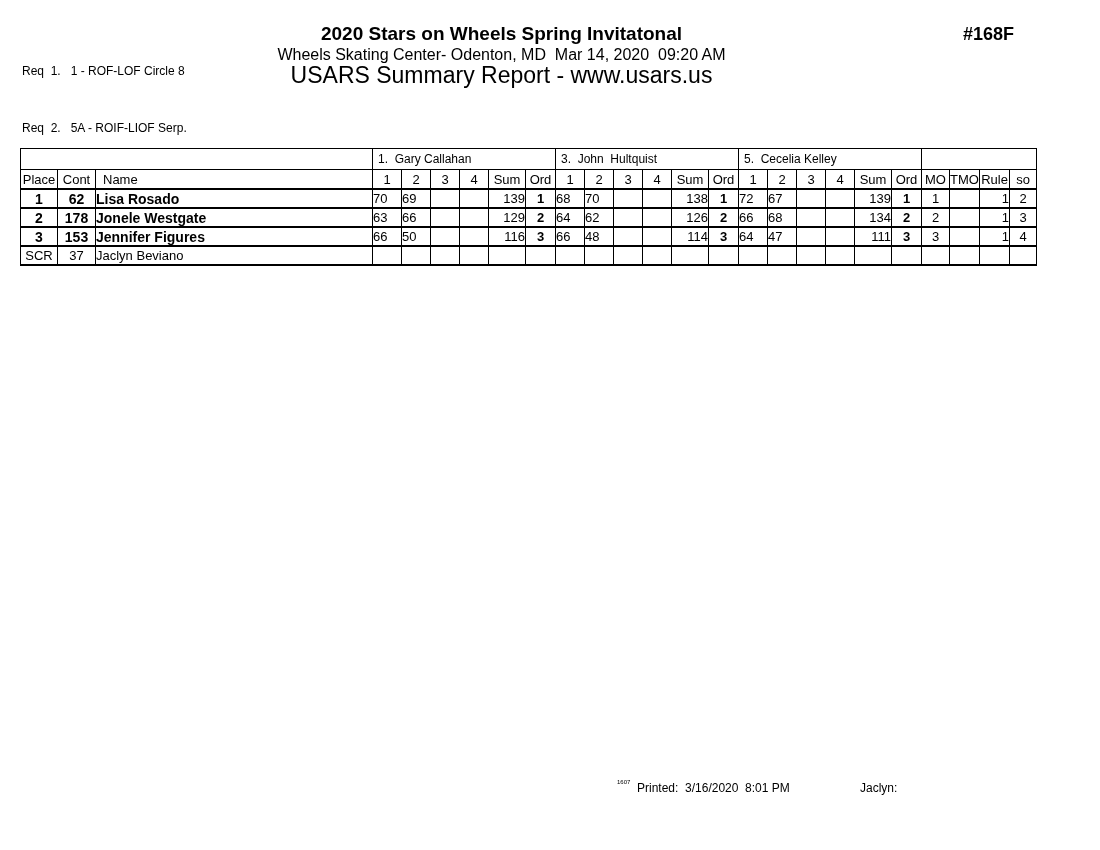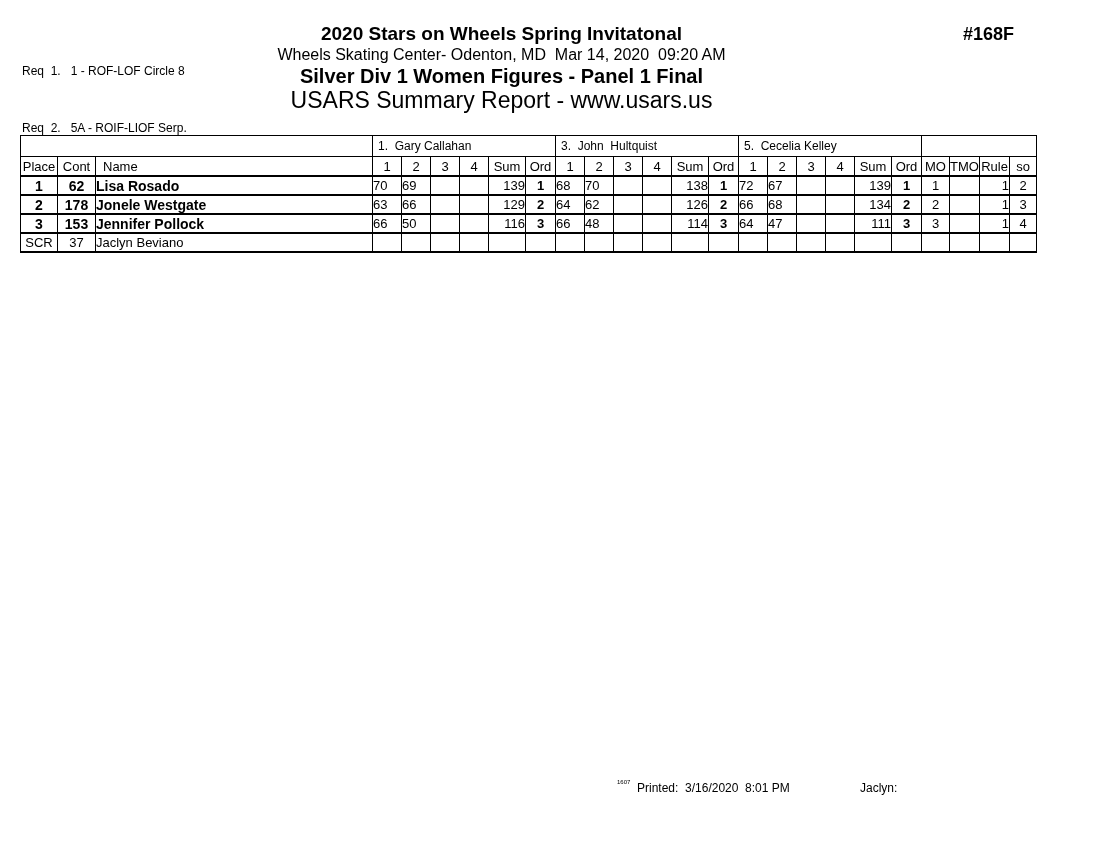--- a/index.html
+++ b/index.html
@@ -39,21 +39,21 @@
     left: 963px;
     top: 24px;
     font-size: 18px;
     font-weight: bold;
   }
 
   
   table.results {
     position: absolute;
     left: 20px;
-    top: 135px;
+    top: 148px;
     border-collapse: collapse;
     table-layout: fixed;
     border-radius: 11px;
   }
   table.results td {
     border: 1px solid #000;
     padding: 0;
     height: 17px;
     font-size: 13px;
     vertical-align: middle;
@@ -112,21 +112,20 @@
 <div class="page">
 
   <div class="req-block">
     <div>Req  1.   1 - ROF-LOF Circle 8</div>
     <div>Req  2.   5A - ROIF-LIOF Serp.</div>
   </div>
 
   <div class="title-block">
     <div class="title-line1">2020 Stars on Wheels Spring Invitatonal</div>
     <div class="title-line2">Wheels Skating Center- Odenton, MD  Mar 14, 2020  09:20 AM</div>
-    <div class="title-line3">Silver Div 1 Women Figures - Panel 1 Final</div>
     <div class="title-line4">USARS Summary Report - www.usars.us</div>
   </div>
 
   <div class="report-number">#168F</div>
 
   <table class="results">
     <colgroup>
       <col style="width:37px">
         <col style="width:38px">
         <col style="width:277px">
@@ -238,21 +237,21 @@
           <td class="sum">134</td>
           <td class="ord">2</td>
           <td class="c">2</td>
           <td class="c"></td>
           <td class="rule">1</td>
           <td class="c">3</td>
         </tr>
         <tr class="drow emph">
           <td class="c strong">3</td>
           <td class="c strong">153</td>
-          <td class="name strong">Jennifer Pollock</td>
+          <td class="name strong">Jennifer Figures</td>
           <td class="score">66</td>
           <td class="score">50</td>
           <td class="score"></td>
           <td class="score"></td>
           <td class="sum">116</td>
           <td class="ord">3</td>
           <td class="score">66</td>
           <td class="score">48</td>
           <td class="score"></td>
           <td class="score"></td>

